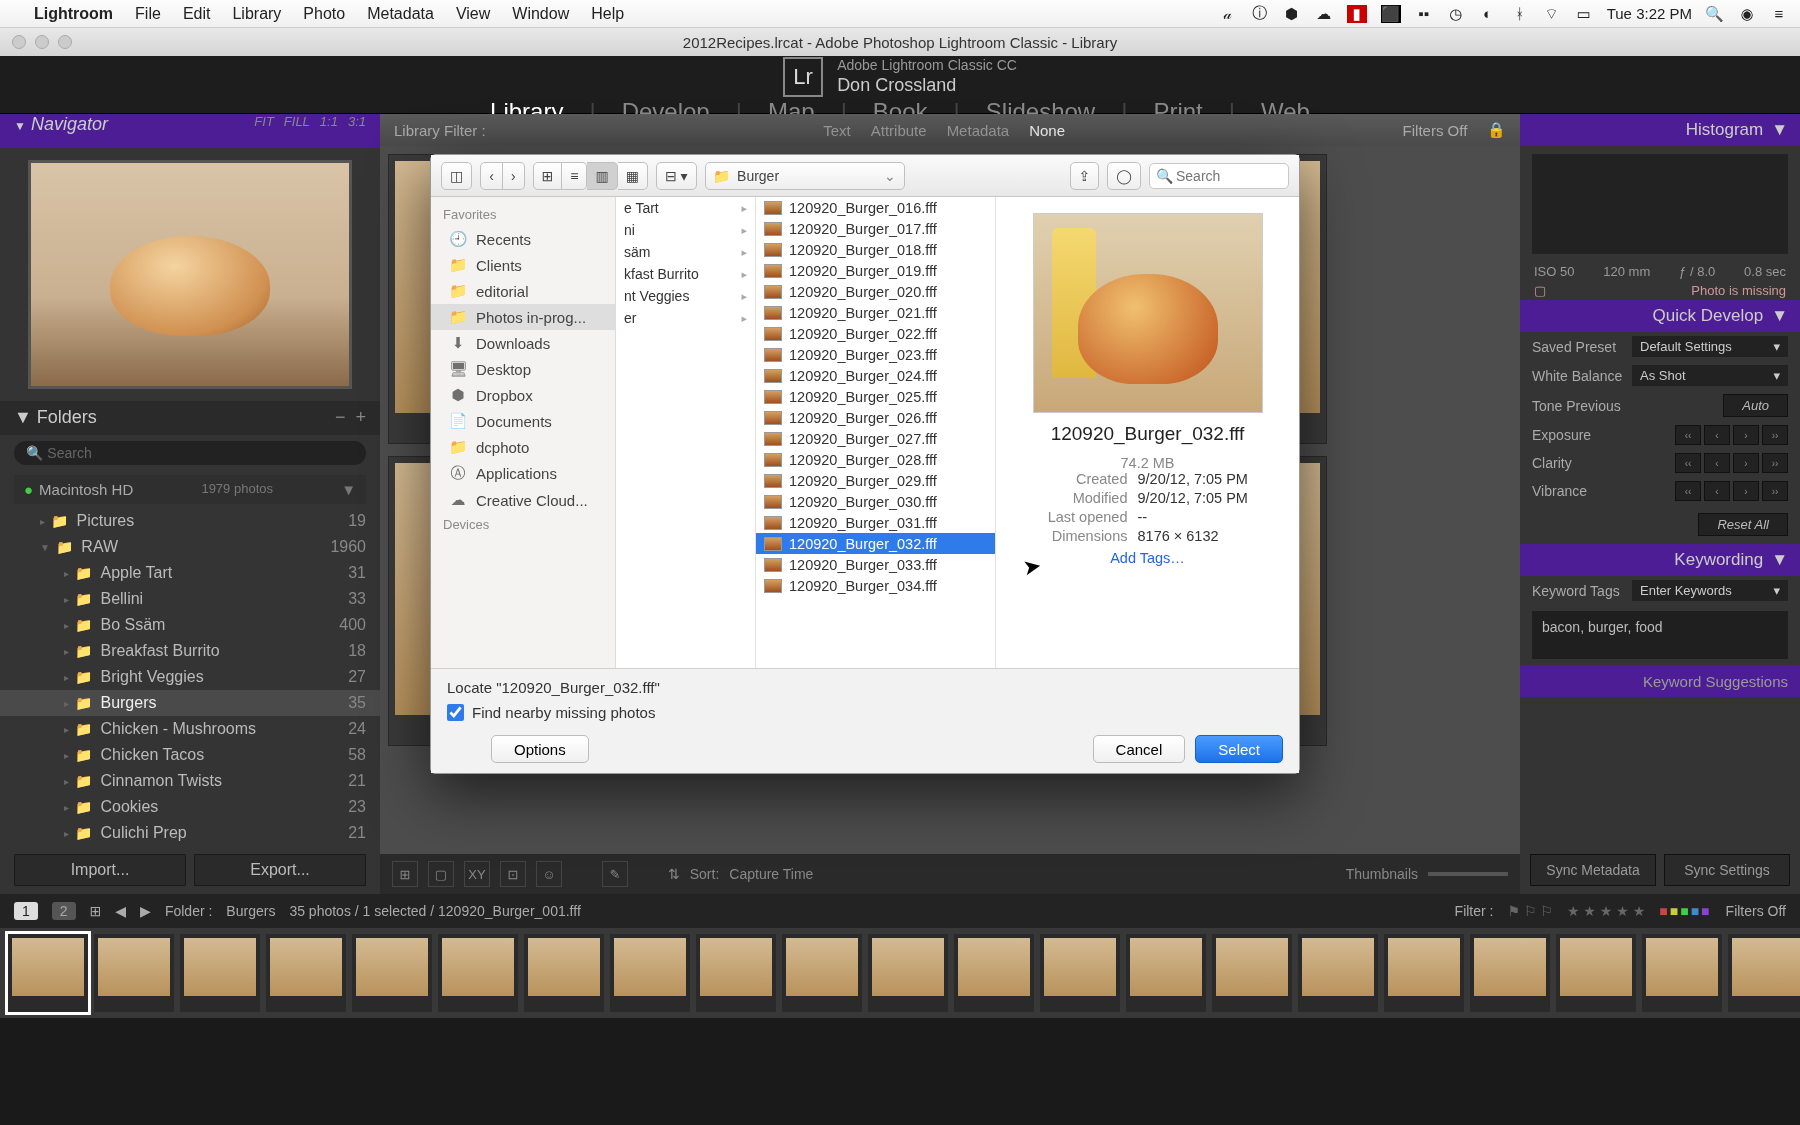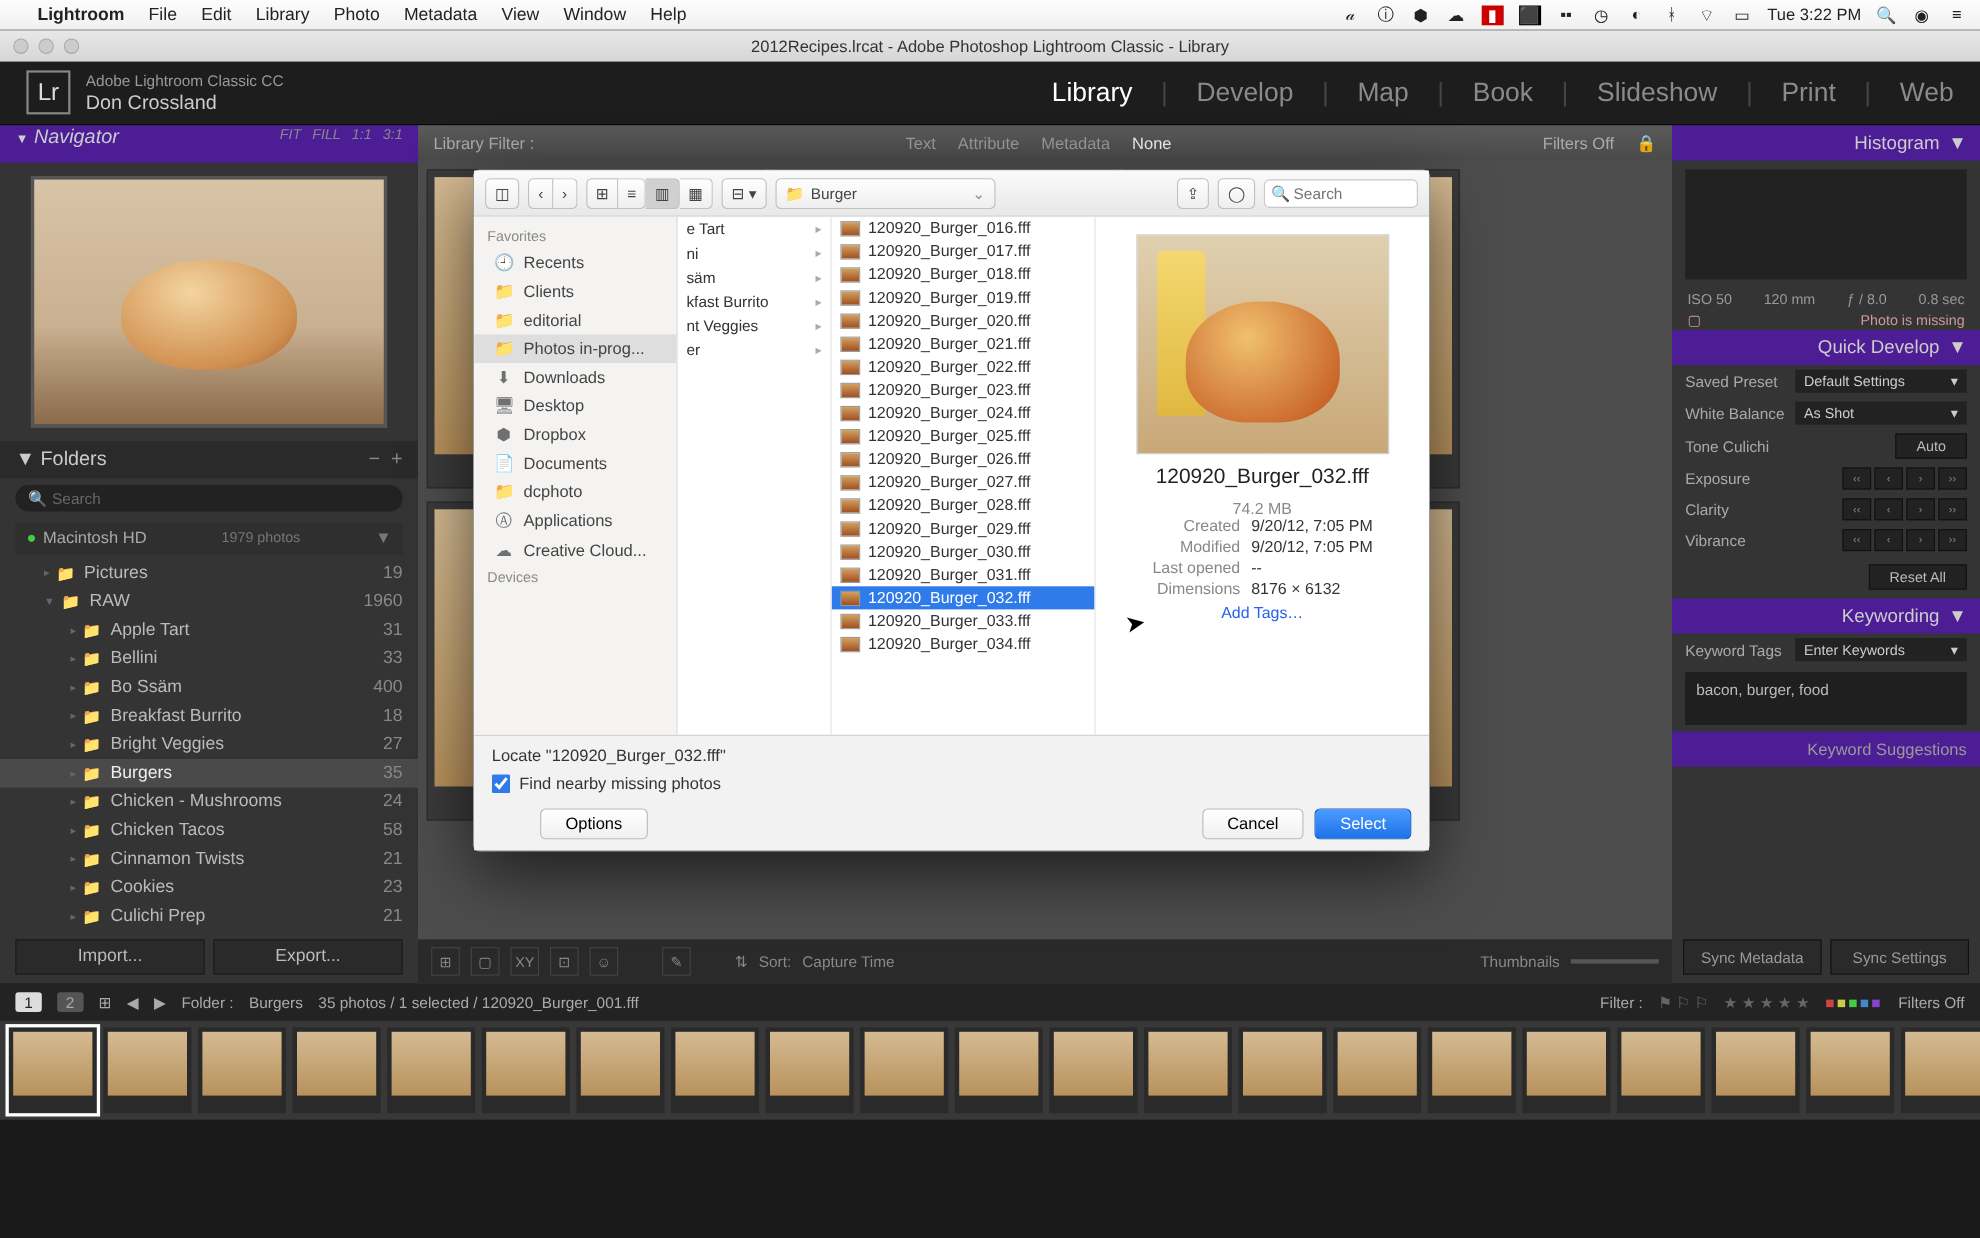--- a/index.html
+++ b/index.html
@@ -12,21 +12,21 @@
 .mac-menu-left span:nth-child(2) { font-weight: 600; }
 .mac-menu-right { display: flex; gap: 14px; align-items: center; font-size: 15px; }
 .menubar-icon { width: 18px; height: 18px; display: inline-flex; align-items: center; justify-content: center; }
 
 
 .win-title { height: 28px; background: linear-gradient(#e8e8e8,#d5d5d5); display: flex; align-items: center; justify-content: center; font-size: 15px; color: #333; position: relative; }
 .traffic { position: absolute; left: 12px; display: flex; gap: 9px; }
 .traffic span { width: 14px; height: 14px; border-radius: 50%; background: #ccc; border: 1px solid #aaa; }
 
 
-.lr-top { height: 58px; background: #1d1d1d; display: flex; align-items: center; justify-content: space-between; padding: 0 24px; border-bottom: 1px solid #000; }
+.lr-top { height: 58px; background: #1d1d1d; display: flex; align-items: center; justify-content: space-between; padding: 0 24px; border-bottom: 1px solid #000; flex-direction: column; }
 .lr-brand { display: flex; align-items: center; gap: 14px; }
 .lr-logo { width: 40px; height: 40px; border: 2px solid #888; display: flex; align-items: center; justify-content: center; color: #ddd; font-size: 22px; font-weight: 300; }
 .lr-brand-text { color: #999; font-size: 14px; line-height: 1.3; }
 .lr-brand-text .user { color: #ccc; font-size: 18px; }
 .lr-modules { display: flex; gap: 26px; color: #8a8a8a; font-size: 24px; font-weight: 300; }
 .lr-modules .sep { color: #444; }
 .lr-modules .active { color: #fff; }
 
 
 .lr-body { display: flex; height: 780px; }
@@ -59,21 +59,21 @@
 .import-export button { flex:1; height:32px; background:#2a2a2a; border:1px solid #1a1a1a; color:#bbb; font-size:16px; }
 
 
 .rhdr { height:32px; background:#4c1d95; display:flex; align-items:center; justify-content:flex-end; padding:0 12px; font-size:17px; color:#ccc; gap:8px; }
 .hist-box { height:100px; margin:8px 12px; background:#222; }
 .info-row { display:flex; justify-content:space-between; padding:2px 14px; font-size:13px; color:#999; }
 .info-row.warn { color:#c99; }
 .qd-row { display:flex; align-items:center; padding:4px 12px; font-size:14px; color:#aaa; gap:8px; }
 .qd-row .label { width:92px; }
 .qd-select { flex:1; background:#222; padding:3px 8px; color:#ccc; font-size:13px; display:flex; justify-content:space-between; }
-.qd-btn { background:#222; border:1px solid #111; color:#bbb; padding:3px 18px; font-size:13px; }
+.qd-btn { background:#222; border:1px solid #111; color:#bbb; padding:3px 18px; font-size:13px;font-style:italic; }
 .stepper { display:flex; gap:3px; margin-left:auto; }
 .stepper span { width:26px; height:20px; background:#222; border:1px solid #111; display:inline-flex; align-items:center; justify-content:center; font-size:10px; color:#888; }
 .reset-row { display:flex; justify-content:flex-end; padding:8px 12px; }
 .keywords-box { margin:6px 12px; background:#1f1f1f; padding:8px 10px; font-size:14px; color:#bbb; height:48px; }
 .sync-row { display:flex; gap:8px; padding:8px 10px; }
 .sync-row button { flex:1; height:32px; background:#2a2a2a; border:1px solid #111; color:#999; font-size:14px; }
 
 
 .filter-bar { height:32px; background:linear-gradient(#5a5a5a,#4a4a4a); display:flex; align-items:center; padding:0 14px; font-size:15px; color:#aaa; gap:20px; }
 .filter-bar .spacer { flex:1; }
@@ -424,21 +424,21 @@
         </div>
       </div>
     <div class="qd-row">
         <span class="label">White Balance</span>
         <div class="qd-select">
           <span>As Shot</span>
           <span>▾</span>
         </div>
       </div>
     <div class="qd-row">
-        <span class="label">Tone Culichi</span>
+        <span class="label">Tone Previous</span>
         <button class="qd-btn" style="margin-left:auto;">Auto</button>
       </div>
     <div class="qd-row">
         <span class="label">Exposure</span>
         <div class="stepper">
           <span>‹‹</span>
           <span>‹</span>
           <span>›</span>
           <span>››</span>
         </div>

